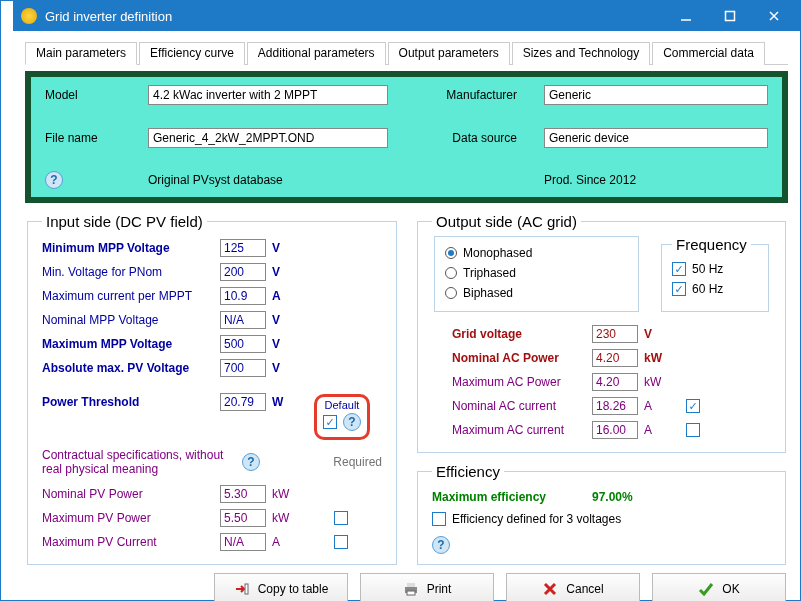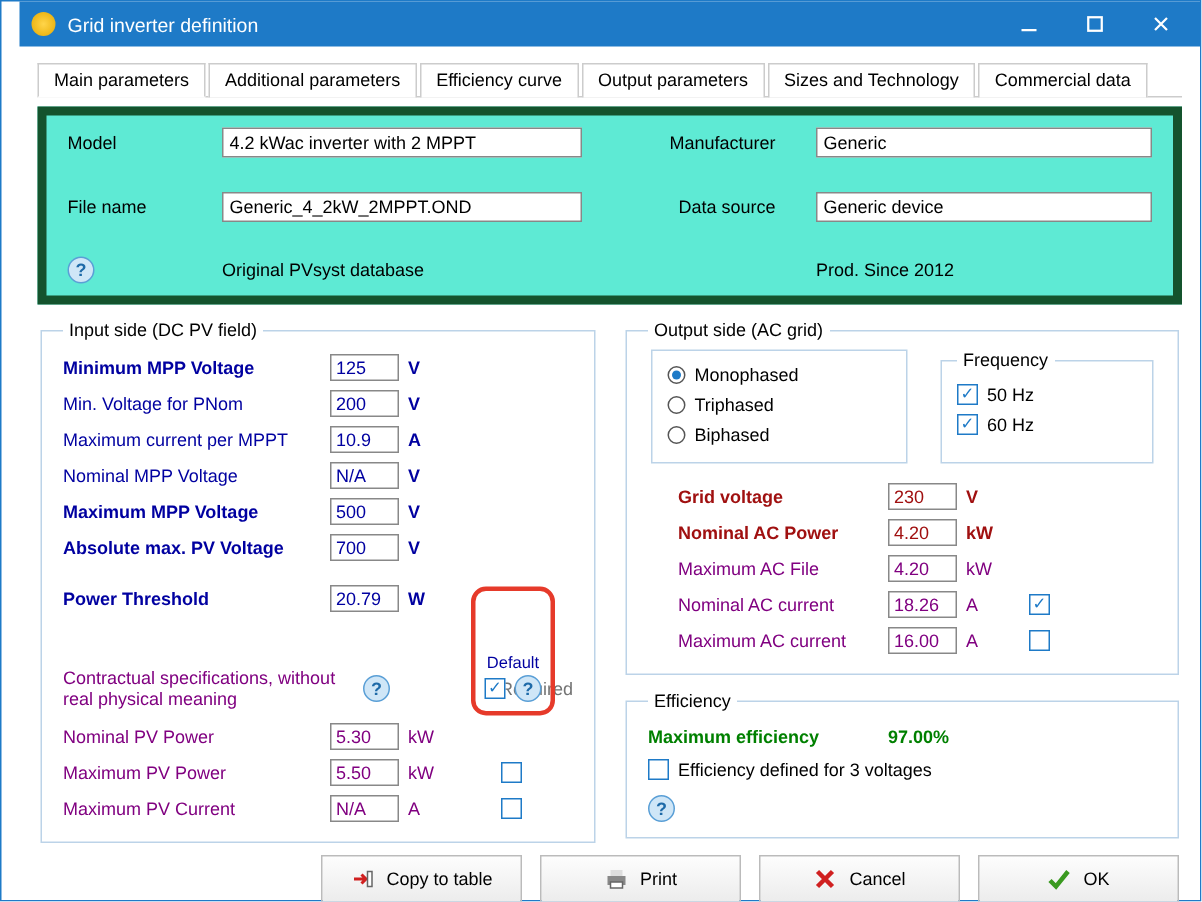--- a/index.html
+++ b/index.html
@@ -14,34 +14,34 @@
 .tabs { display: flex; border-bottom: 1px solid #ccc; height: 24px; }
 .tab { padding: 3px 10px; border: 1px solid #ccc; border-bottom: none; margin-right: 2px; background: #fff; font-size: 12px; position: relative; top: 1px; cursor: pointer; }
 .tab.active { background: #fff; border-bottom: 1px solid #fff; }
 .header-panel { border: 6px solid #14532d; background: #5eead4; margin-top: 6px; padding: 8px 14px 8px 14px; display: grid; grid-template-columns: 80px 240px 110px 1fr; row-gap: 6px; column-gap: 6px; align-items: center; gap: 23px; }
 .header-panel input { width: 100%; height: 20px; border: 1px solid #888; padding: 1px 4px; font-size: 12px; background: #fff; }
 .header-panel .helpico { grid-column: 1; }
 .header-panel .orig { grid-column: 2; }
 .header-panel .prod { grid-column: 4; }
 .panels { display: flex; gap: 16px; margin-top: 10px; flex: 1; }
 fieldset { border: 1px solid #bcd3e8; padding: 6px 14px 10px 14px; position: relative; }
-legend { padding: 0 4px; font-size: 12px; color: #000; }
+legend { padding: 0 4px; font-size: 15px; color: #000; }
 .leftcol { width: 370px; display: flex; flex-direction: column; }
 .rightcol { flex: 1; display: flex; flex-direction: column; gap: 10px; }
 .row { display: flex; align-items: center; height: 24px; }
 .row .lbl { width: 178px; }
 .row input.val { width: 46px; height: 18px; border: 1px solid #888; padding: 0 3px; font-size: 12px; color: #0000a0; background: #fff; }
 .row .unit { width: 22px; margin-left: 6px; font-weight: bold; color: #0000a0; }
 .bold-navy { font-weight: bold; color: #0000a0; }
 .purple { color: #800080; }
 .dkred { color: #a01010; font-weight: bold; }
 .green { color: #008000; font-weight: bold; }
 .help { width: 18px; height: 18px; border-radius: 50%; background: #cfe6f7; border: 1px solid #5a9fd6; display: inline-flex; align-items: center; justify-content: center; color: #1e6aa8; font-weight: bold; font-size: 12px; cursor: pointer; }
 .default-box { border: 3px solid #e63a2a; border-radius: 10px; padding: 2px 6px 6px 6px; display: inline-flex; flex-direction: column; align-items: center; gap: 2px; position: absolute; left: 286px; top: 164px; }
-.default-box .t { font-size: 11px; color: #0000a0; margin-top: 40px; }
+.default-box .t { font-size: 11px; color: #0000a0; }
 .default-box .rowi { display: flex; gap: 6px; align-items: center; }
 .chk { width: 14px; height: 14px; border: 1px solid #1e7ac7; display: inline-flex; align-items: center; justify-content: center; background: #fff; }
 .chk.checked::after { content: "✓"; color: #1e7ac7; font-size: 11px; line-height: 1; }
 .radio { width: 12px; height: 12px; border: 1px solid #555; border-radius: 50%; display: inline-flex; align-items: center; justify-content: center; margin-right: 6px; background: #fff; }
 .radio.checked::after { content: ""; width: 6px; height: 6px; background: #1e7ac7; border-radius: 50%; }
 .inner-fs { border: 1px solid #bcd3e8; padding: 6px 10px 8px 10px; }
 .output-top { display: flex; gap: 18px; }
 .grid-params .row .lbl { width: 140px; margin-left: 20px; }
 .grid-params .row input.val { width: 46px; }
 .eff .row { height: 22px; }
@@ -70,22 +70,22 @@
     <div class="btn">
         <svg viewBox="0 0 12 12">
           <path d="M2 2 L10 10 M10 2 L2 10"></path>
         </svg>
       </div>
   </div>
 
   <div class="content">
     <div class="tabs">
       <div class="tab active">Main parameters</div>
+      <div class="tab">Efficiency curve</div>
       <div class="tab">Additional parameters</div>
-      <div class="tab">Efficiency curve</div>
       <div class="tab">Output parameters</div>
       <div class="tab">Sizes and Technology</div>
       <div class="tab">Commercial data</div>
     </div>
 
     <div class="header-panel">
       <div>Model</div>
       <input value="4.2 kWac inverter with 2 MPPT" style="">
       <div style="text-align:right;padding-right:4px">Manufacturer</div>
       <input value="Generic" style="">
@@ -200,21 +200,21 @@
                 </div>
               <div class="row" style="height:20px">
                   <span class="radio"></span>
                   <span>Triphased</span>
                 </div>
               <div class="row" style="height:20px">
                   <span class="radio"></span>
                   <span>Biphased</span>
                 </div>
             </fieldset>
-            <fieldset class="inner-fs" style="width:142px">
+            <fieldset class="inner-fs" style="width:108px">
               <legend>Frequency</legend>
               <div class="row" style="height:20px">
                   <span class="chk checked"></span>
                   <span style="margin-left:6px">50 Hz</span>
                 </div>
               <div class="row" style="height:20px">
                   <span class="chk checked"></span>
                   <span style="margin-left:6px">60 Hz</span>
                 </div>
             </fieldset>
@@ -226,21 +226,21 @@
                 <span class="lbl dkred">Grid voltage</span>
               <input class="val" style="color: rgb(160, 16, 16);" value="230">
               <span class="unit" style="color:#a01010">V</span>
               </div>
             <div class="row">
                 <span class="lbl dkred">Nominal AC Power</span>
               <input class="val" style="color: rgb(160, 16, 16);" value="4.20">
               <span class="unit" style="color:#a01010">kW</span>
               </div>
             <div class="row">
-                <span class="lbl purple">Maximum AC File</span>
+                <span class="lbl purple">Maximum AC Power</span>
               <input class="val" style="color: rgb(128, 0, 128);" value="4.20">
               <span class="unit" style="color:#800080;font-weight:normal">kW</span>
               </div>
             <div class="row">
                 <span class="lbl purple">Nominal AC current</span>
               <input class="val" style="color: rgb(128, 0, 128);" value="18.26">
               <span class="unit" style="color:#800080;font-weight:normal">A</span>
               <span style="width:20px"></span>
                 <span class="chk checked"></span>
               </div>

